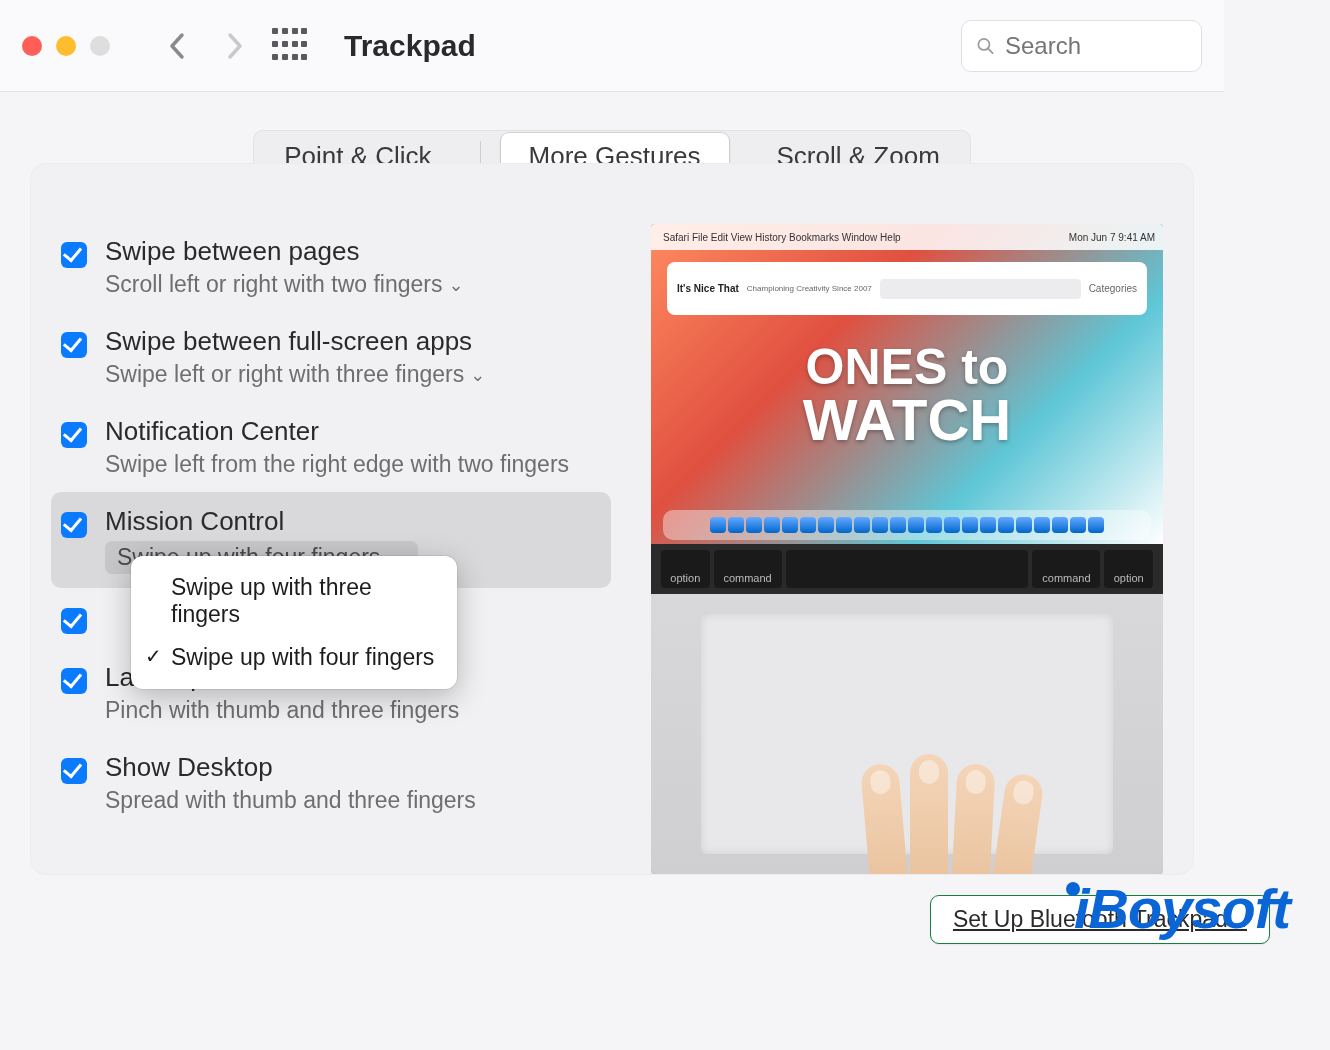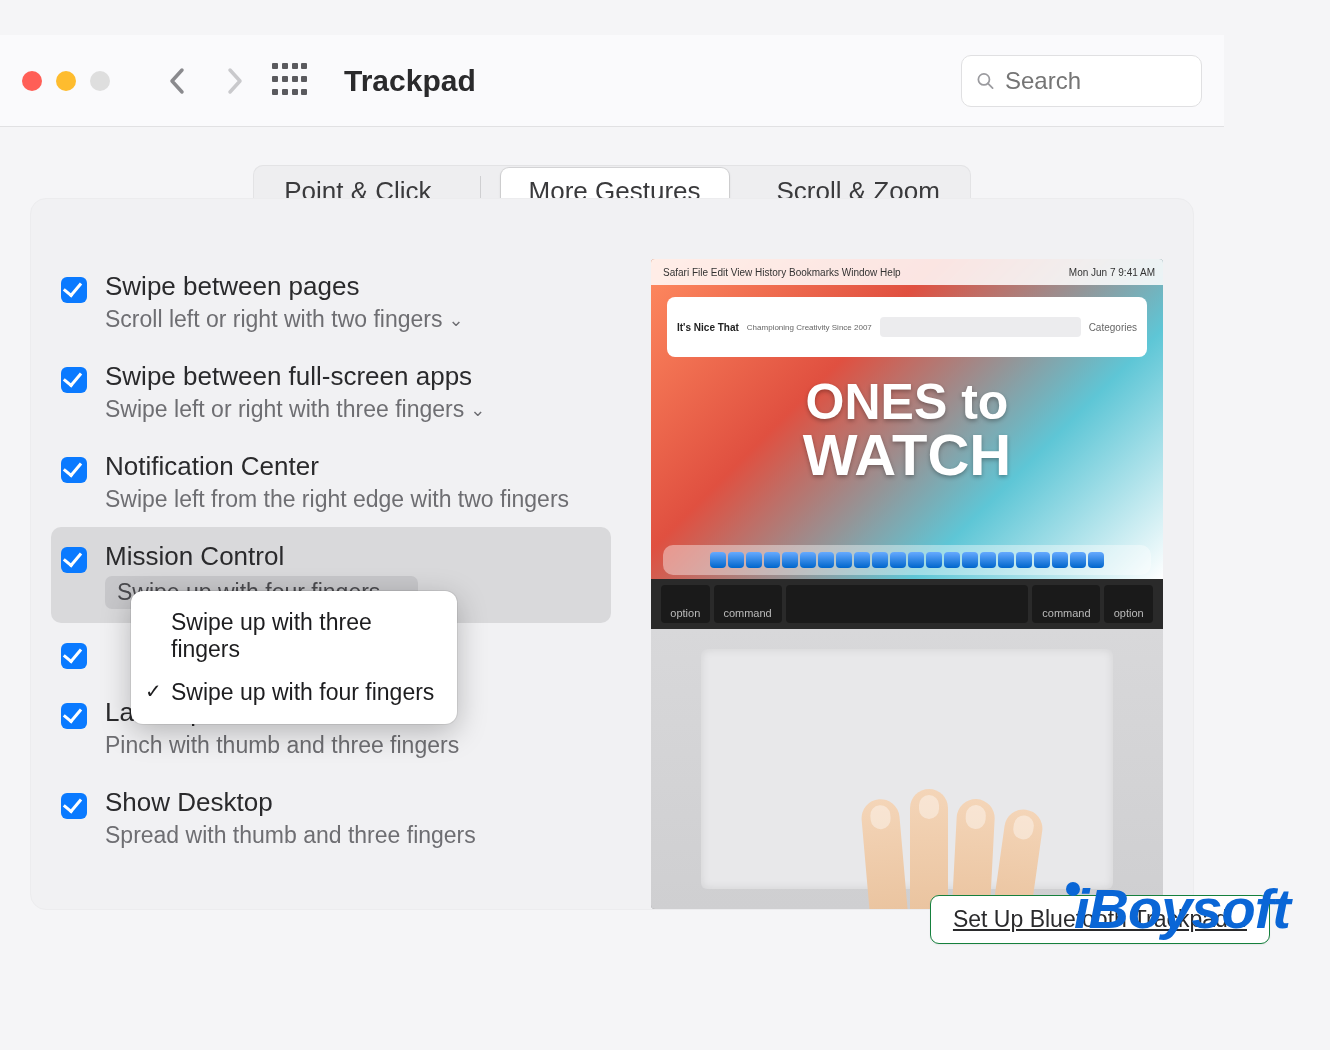--- a/index.html
+++ b/index.html
@@ -4,21 +4,21 @@
 <style>
 * { box-sizing: border-box; margin: 0; padding: 0; }
 body {
   font-family: -apple-system, "Helvetica Neue", Arial, sans-serif;
   background: #f5f5f7;
   width: 1330px;
   height: 1050px;
   overflow: hidden;
   position: relative;
 }
-.window { width: 1224px; background:#f5f5f7;margin-top:35px; }
+.window { width: 1224px; background:#f5f5f7; }
 .toolbar {
   display:flex; align-items:center; height:92px; padding:0 22px;
   border-bottom:1px solid #e1e1e3; background:#fafafc;
 }
 .traffic { display:flex; gap:14px; margin-right:50px;}
 .dot { width:20px; height:20px; border-radius:50%; }
 .dot.red{background:#ff5f57;} .dot.yel{background:#febc2e;} .dot.gry{background:#dedede;}
 .navbtn {
   width:36px; height:36px; display:flex; align-items:center; justify-content:center;
   color:#8a8a8e; font-size:30px; margin-right:20px;
@@ -80,21 +80,21 @@
 .dropdown .item{padding:8px 20px 8px 40px; font-size:23px; color:#1d1d1f; position:relative;}
 .dropdown .item.check::before{content:"✓"; position:absolute; left:14px; top:8px; font-size:20px;}
 
 .preview{
   width:520px; height:650px; margin:20px 30px 0 0; border-radius:4px; overflow:hidden;
   background:#888; position:relative;
 }
 .screen-top{height:320px; background:linear-gradient(135deg,#ff8b60 0%, #e05040 35%, #5ec6d6 70%, #fff 100%); position:relative;}
 .menubar{height:26px; background:rgba(255,255,255,.85); font-size:10px; color:#333; display:flex; align-items:center; padding:0 8px; gap:4px;}
 .menubar .apple{font-size:12px;}
-.safari{background:#fff; margin:12px 16px; border-radius:8px; height:60px; display:flex; align-items:center; padding:0 10px; gap:8px; font-size:10px; color:#666;}
+.safari{background:#fff; margin:12px 16px; border-radius:8px; height:53px; display:flex; align-items:center; padding:0 10px; gap:8px; font-size:10px; color:#666;}
 .safari .addr{flex:1; background:#ececee; height:20px; border-radius:4px;}
 .headline{position:absolute; left:0; right:0; top:120px; text-align:center; color:#fff; font-weight:800; font-size:50px; line-height:0.95; text-shadow:0 2px 4px rgba(0,0,0,.3);}
 .headline .l2{font-size:58px;}
 .dock{position:absolute; bottom:4px; left:12px; right:12px; height:30px; background:rgba(255,255,255,.4); border-radius:10px; display:flex; align-items:center; justify-content:center; gap:2px;}
 .dock span{width:16px;height:16px;border-radius:4px;background:linear-gradient(#6af,#06c);}
 .keys{height:50px; background:#2a2a2a; display:flex; gap:4px; padding:6px 10px; color:#bbb; font-size:11px;}
 .keys .k{flex:1; background:#1a1a1a; border-radius:4px; display:flex; align-items:flex-end; justify-content:center; padding-bottom:4px;}
 .trackpad{height:280px; background:linear-gradient(#d8d8da,#cfcfd1); position:relative;}
 .tp-surface{position:absolute; left:50px; right:50px; top:20px; bottom:20px; background:#e8e8ea; border-radius:6px; box-shadow:inset 0 0 10px rgba(0,0,0,.1);}
 .fingers{position:absolute; bottom:0; left:42%; width:200px; height:130px;}

